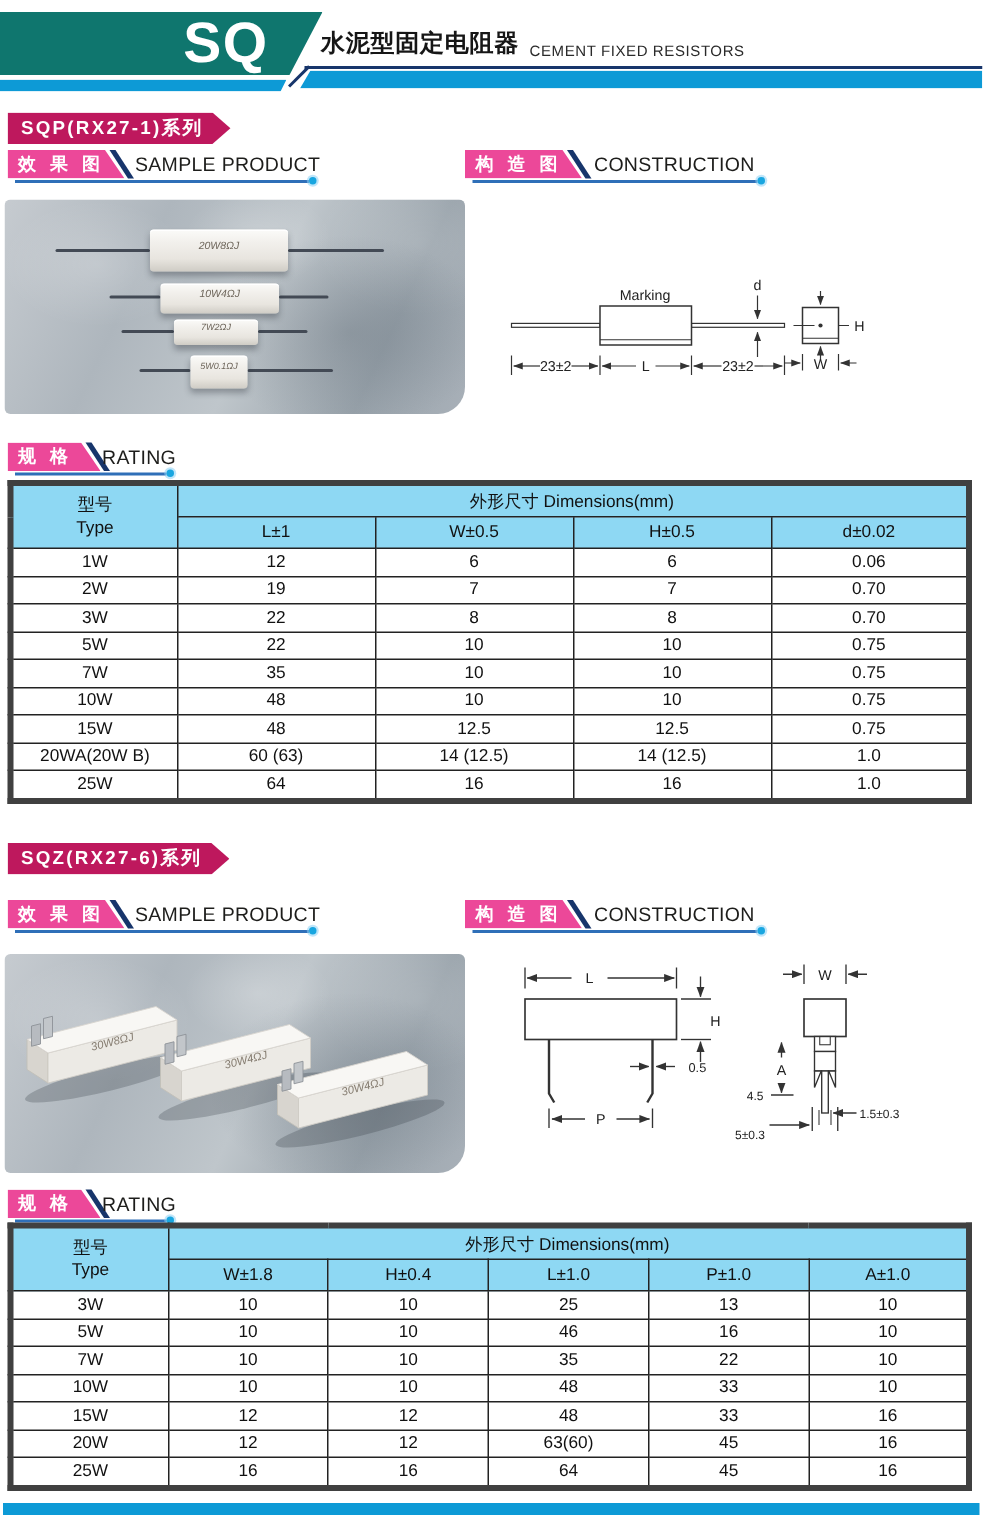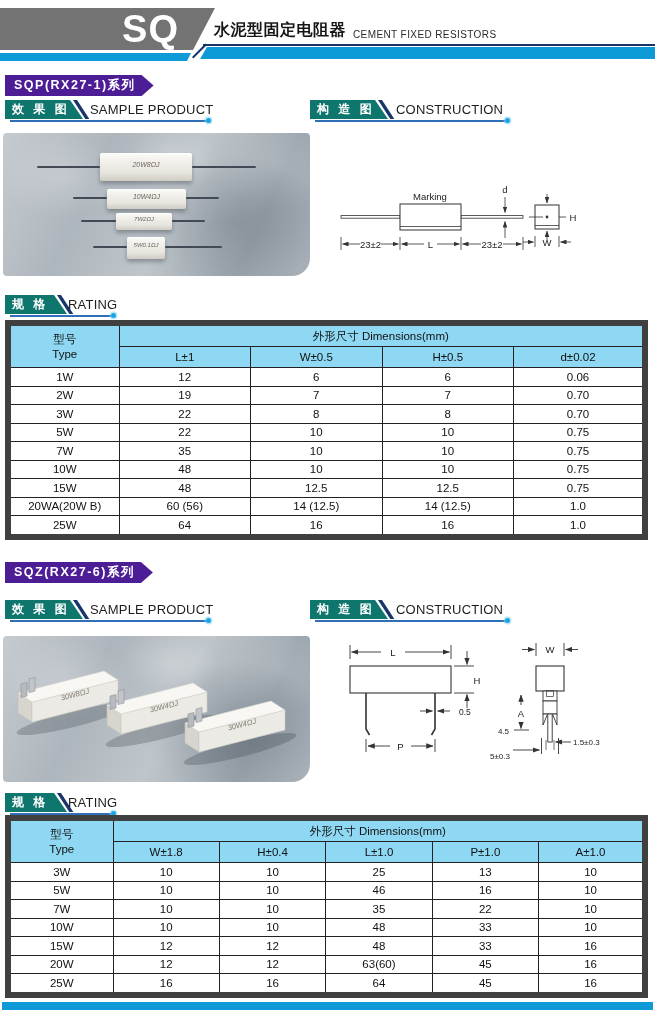--- a/index.html
+++ b/index.html
@@ -1,42 +1,42 @@
 <!DOCTYPE html>
 <html><head>
 <meta charset="utf-8">
 <style>
   html,body{margin:0;padding:0}
   body{width:655px;height:1013px;position:relative;background:#fff;overflow:hidden;
        font-family:"Liberation Sans","DejaVu Sans",sans-serif;color:#111}
 
   
-  .hdr-block{position:absolute;left:0;top:8px;width:215px;height:42px;background:#737373;
+  .hdr-block{position:absolute;left:0;top:8px;width:215px;height:42px;background:#0f766e;
              clip-path:polygon(0 0,100% 0,calc(100% - 22px) 100%,0 100%)}
   .sq-logo{position:absolute;right:36px;top:0;font-size:38px;font-weight:bold;color:#fff;
            letter-spacing:1px;line-height:42px}
   .hdr-strip-left{position:absolute;left:0;top:53px;width:191px;height:8px;background:#0d9ad6;
              clip-path:polygon(0 0,100% 0,calc(100% - 4px) 100%,0 100%)}
   .hdr-diag{position:absolute;left:192px;top:57px;width:19px;height:2px;background:#17356b;
             transform:rotate(-45deg);transform-origin:0 0}
   .hdr-navy-line{position:absolute;left:203px;top:44px;width:452px;height:2px;background:#17356b}
   .hdr-strip-right{position:absolute;left:200px;top:47px;width:455px;height:12px;background:#0d9ad6;
              clip-path:polygon(7px 0,100% 0,100% 100%,0 100%)}
   .title-cn{position:absolute;left:214px;top:20px;font-size:16px;font-weight:bold;color:#161616;
             letter-spacing:0.5px;line-height:20px}
   .title-en{position:absolute;left:353px;top:29px;font-size:10px;color:#2a2a2a;letter-spacing:0.4px}
 
   
-  .series-tag{position:absolute;left:5px;height:21px;line-height:21px;background:#4c1d95;color:#fff;
+  .series-tag{position:absolute;left:5px;height:21px;line-height:21px;background:#be185d;color:#fff;
       font-size:12.5px;font-weight:bold;letter-spacing:1.5px;padding:0 18px 0 9px;box-sizing:border-box;
       clip-path:polygon(0 0,calc(100% - 12px) 0,100% 50%,calc(100% - 12px) 100%,0 100%)}
 
   
   .badge{position:absolute;height:19px;line-height:19px;width:78px;box-sizing:border-box;
-      background:#0f766e;color:#fff;font-weight:bold;font-size:12px;letter-spacing:3px;
+      background:#ec4899;color:#fff;font-weight:bold;font-size:12px;letter-spacing:3px;
       padding-left:7px;clip-path:polygon(0 0,calc(100% - 13px) 0,100% 100%,0 100%);overflow:hidden;white-space:nowrap}
   .badge.small{width:62px}
   .badge-tail{position:absolute;width:4px;height:19px;background:#17356b;transform:skewX(33deg);transform-origin:0 0}
   .lbl{position:absolute;font-size:13px;color:#1d1d1b;letter-spacing:0.2px}
   .ul{position:absolute;height:2px;background:#2f6fb8}
   .dot{position:absolute;width:5px;height:5px;border-radius:50%;background:#19a6e0;
        box-shadow:0 0 0 1.5px rgba(140,210,245,.55)}
 
   
   .photo{position:absolute;left:3px;width:307px;border-radius:4px 4px 18px 4px;overflow:hidden;
@@ -52,21 +52,21 @@
   .res span{font-size:7px;font-style:italic;color:#6e665b;transform:translateY(-3px);white-space:nowrap}
   .res.tiny span{font-size:6px}
   .lead{position:absolute;height:2px;background:#434a55;border-radius:1px}
 
   
   .diagram{position:absolute}
   .diagram text{font-family:"Liberation Sans","DejaVu Sans",sans-serif}
 
   
   .spec-table{position:absolute;left:5px;width:643px;border-collapse:collapse;table-layout:fixed;
-      border:6px solid #404040}
+      border:4px solid #404040}
   .spec-table th,.spec-table td{border:1px solid #222;text-align:center;font-weight:normal;
       font-size:11.5px;color:#111;padding:0}
   .spec-table thead th{background:#8ed8f3;height:20px}
   .spec-table tbody td{height:17.5px;background:#fff}
   th.type-h{white-space:pre-line;line-height:1.3}
 
   .footer-bar{position:absolute;left:2px;top:1002px;width:651px;height:8px;background:#0d9ad6}
 </style>
 </head>
 <body>
@@ -241,21 +241,21 @@
       </tr>
       <tr>
         <td>15W</td>
         <td>48</td>
         <td>12.5</td>
         <td>12.5</td>
         <td>0.75</td>
       </tr>
       <tr>
         <td>20WA(20W B)</td>
-        <td>60 (56)</td>
+        <td>60 (63)</td>
         <td>14 (12.5)</td>
         <td>14 (12.5)</td>
         <td>1.0</td>
       </tr>
       <tr>
         <td>25W</td>
         <td>64</td>
         <td>16</td>
         <td>16</td>
         <td>1.0</td>

